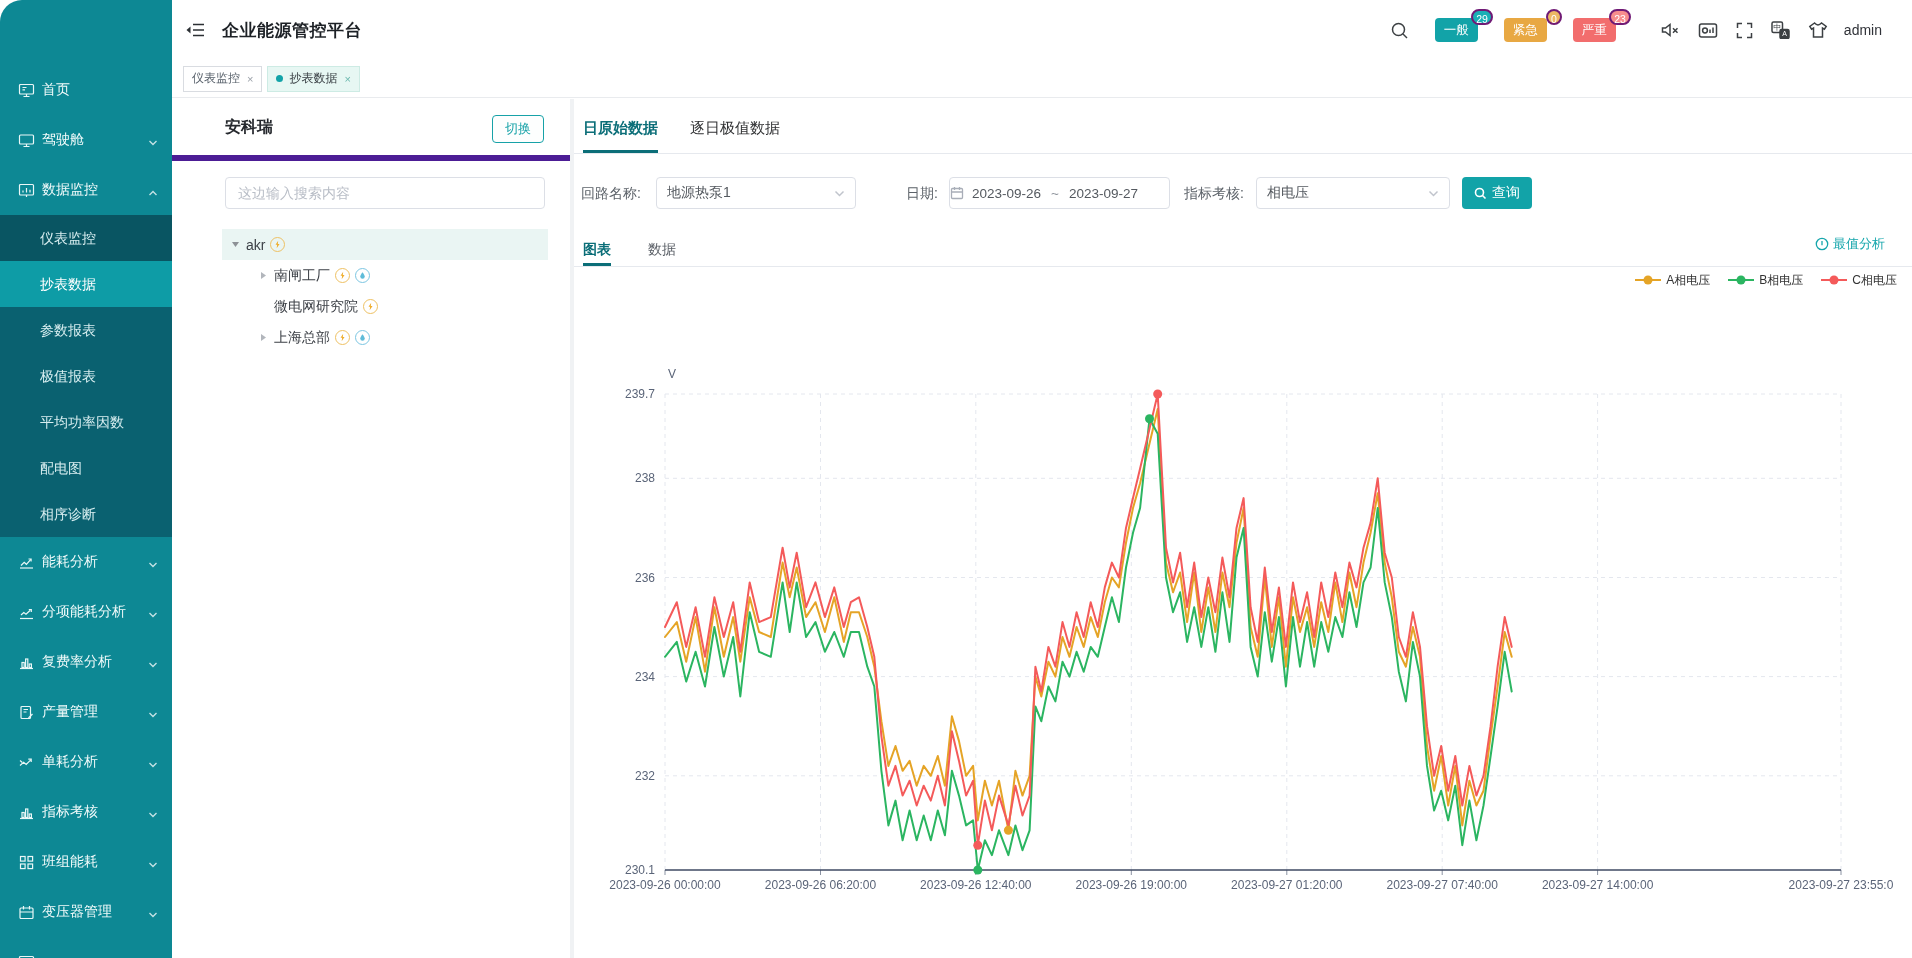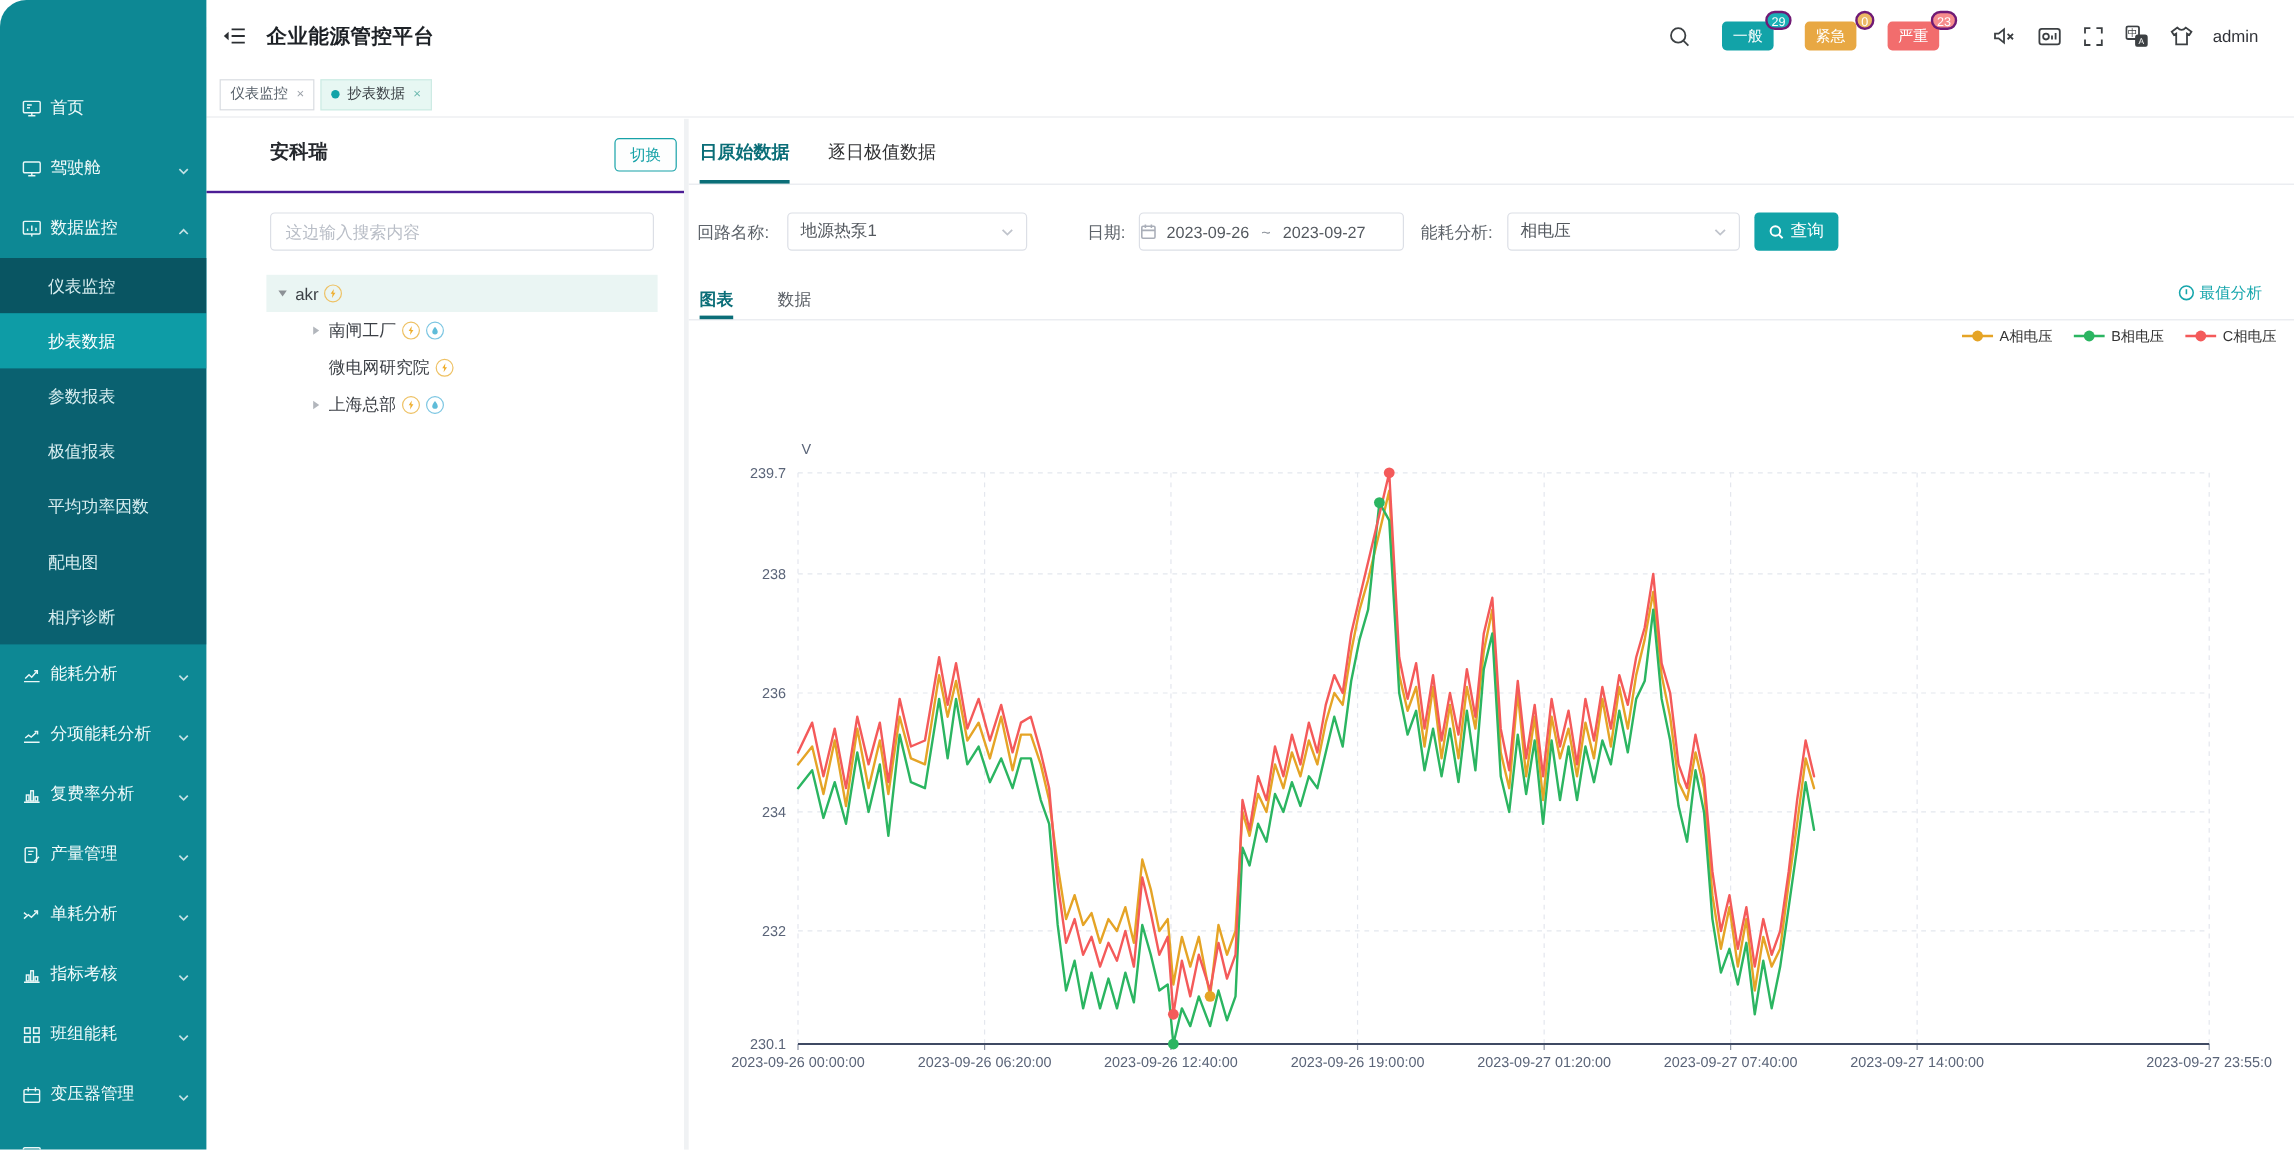--- a/index.html
+++ b/index.html
@@ -48,25 +48,25 @@
   .tag { display:inline-flex; align-items:center; height:26px; padding:0 8px; margin-right:5px;
     border:1px solid #d9dce1; background:#fff; color:#57606a; font-size:12px; cursor:pointer; }
   .tag .dot { width:7px; height:7px; border-radius:50%; background:#12a3a8; margin-right:6px; }
   .tag .x { margin-left:7px; font-size:11px; color:#9aa0a8; }
   .tag.active { background:#e7f7f3; border-color:#cdebe4; color:#3c4247; }
   .tag.active .x { color:#6bb8ae; }
 
   
   #left-panel { position:absolute; left:172px; top:99px; width:398px; bottom:0; background:#fff; }
   #panel-gutter { position:absolute; left:570px; top:99px; width:4px; bottom:0; background:#f0f2f4; }
-  .lp-head { position:relative; height:62px; border-bottom:2px solid #4c1d95; }
+  .lp-head { position:relative; height:62px; border-bottom:6px solid #4c1d95; }
   #group-title { position:absolute; left:53px; top:18px; font-size:16px; font-weight:700; color:#25282d; }
   #switch-btn { position:absolute; left:320px; top:16px; width:52px; height:28px;
     border:1px solid #17a2a8; border-radius:4px; background:#fdfefe; color:#17a2a8;
-    font-size:13px; cursor:pointer; font-family:inherit;margin-left:20px; }
+    font-size:13px; cursor:pointer; font-family:inherit; }
   #tree-search { position:absolute; left:53px; top:78px; width:320px; height:32px;
     border:1px solid #dcdfe6; border-radius:4px; padding:0 12px; font-size:14px;
     color:#333; font-family:inherit; outline:none; }
   #tree-search::placeholder { color:#b9bec7; }
   #tree { position:absolute; left:50px; top:130px; width:326px; }
   .tnode { display:flex; align-items:center; height:31px; font-size:14px; color:#3b3f45; cursor:pointer; }
   .tnode.selected { background:#eaf5f3; }
   .tnode .arrow { width:14px; display:inline-flex; justify-content:center; margin-right:4px; }
   .tnode .arrow svg { width:9px; height:9px; fill:#b2b6bc; }
   .tnode .arrow.open svg { transform:rotate(90deg); fill:#8d9196; }
@@ -434,21 +434,21 @@
       <span class="cal">
           <svg viewBox="0 0 14 14">
             <rect x="1.5" y="2.5" width="11" height="10" rx="1"></rect>
             <path d="M4.5 1v3M9.5 1v3M1.5 6h11"></path>
           </svg>
         </span>
       <span>2023-09-26</span>
       <span class="sep">~</span>
       <span>2023-09-27</span>
     </div>
-    <span class="q-label" style="left:610px">能耗分析:</span>
+    <span class="q-label" style="left:610px">指标考核:</span>
     <div class="sel" style="left:682px;width:194px">
       <span>相电压</span>
       <span class="chev">
           <svg viewBox="0 0 11 11">
             <path d="M1.5 3.5l4 4 4-4"></path>
           </svg>
         </span>
     </div>
     <button id="query-btn">
       <svg viewBox="0 0 13 13">

